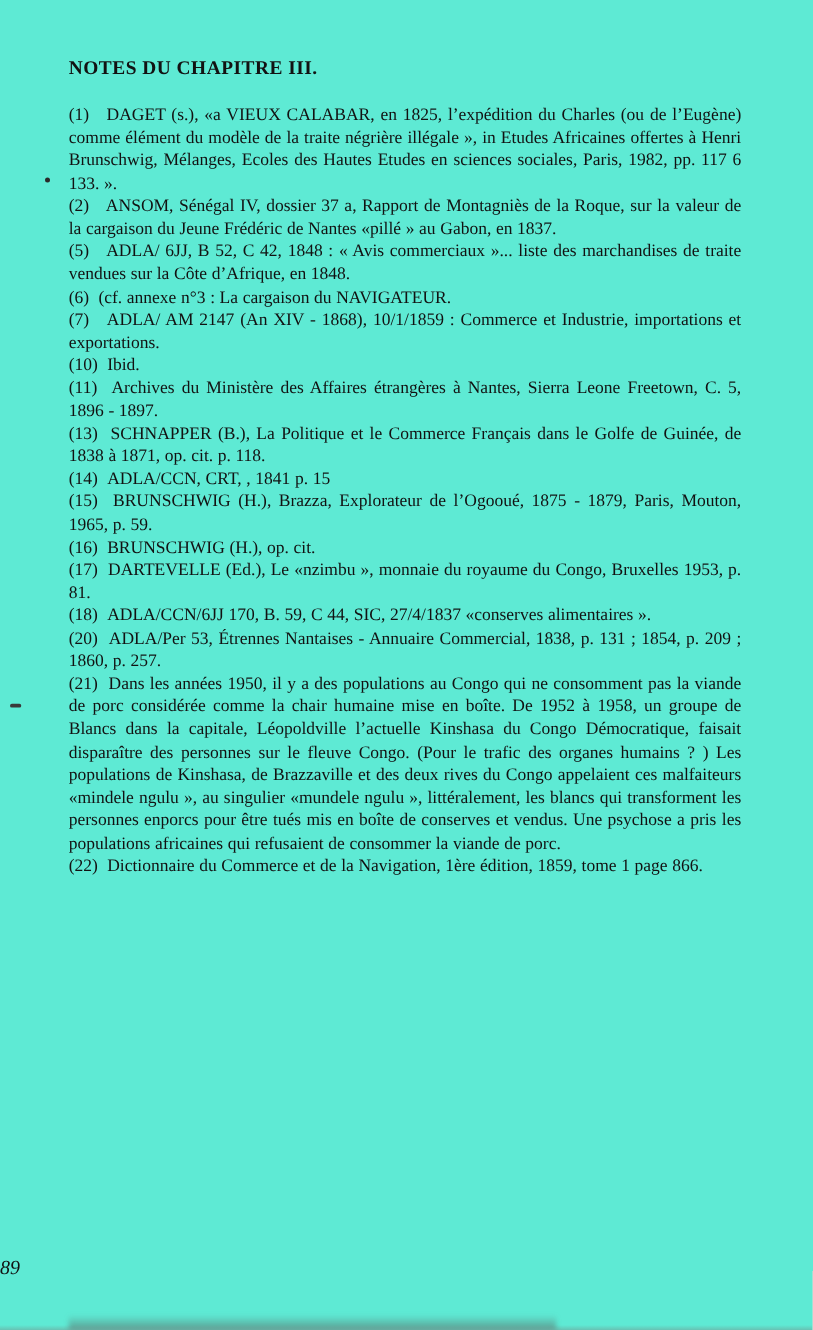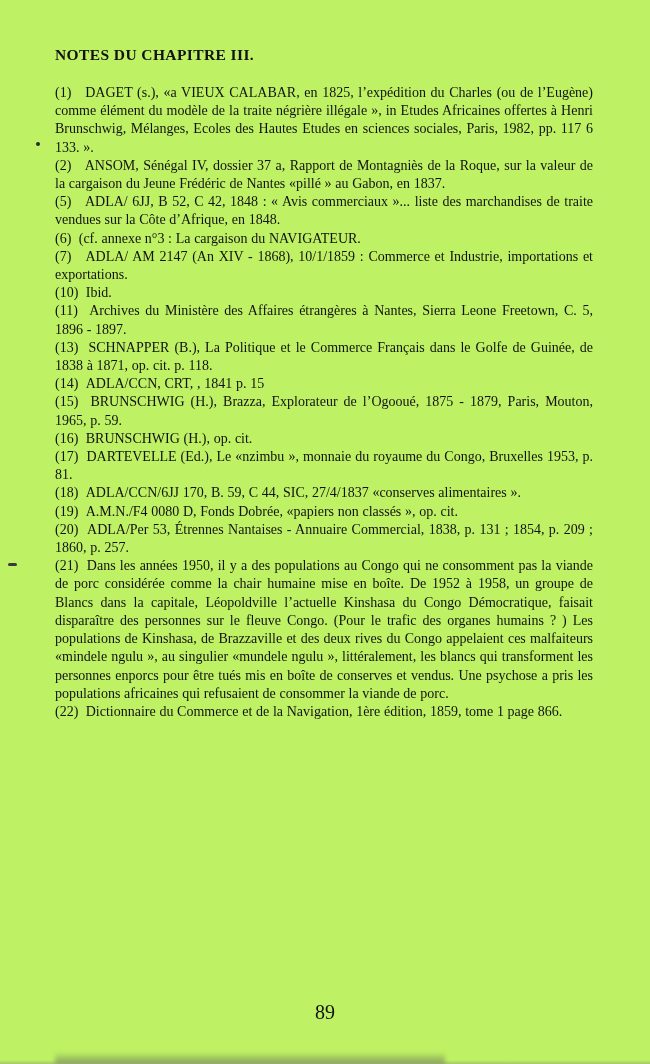--- a/index.html
+++ b/index.html
@@ -4,21 +4,21 @@
 <style>
   * { margin: 0; padding: 0; box-sizing: border-box; }
   html, body { background: #d9d9d6; }
   body { font-family: "Liberation Serif", serif; }
 
   .page {
     position: relative;
     width: 650px;
     height: 1064px;
     margin: 0 auto;
-    background: #bef264;
+    background: #5eead4;
     color: #121212;
     overflow: hidden;
   }
 
   .content {
     padding: 46px 57px 0 55px;
   }
 
   .doc-title {
     font-weight: bold;
@@ -32,22 +32,22 @@
     line-height: 18.2px;
     text-align: justify;
     word-spacing: 0.2px;
   }
 
   .page-number {
     position: absolute;
     bottom: 40px;
     left: 0;
     width: 100%;
-    text-align: center;
-    font-size: 20px;
+    font-size: 16px;
+    font-style: italic;
   }
 
   
   .scan-smudge-bottom {
     position: absolute;
     left: 55px;
     bottom: 0;
     width: 390px;
     height: 12px;
     background: linear-gradient(to bottom, rgba(90,90,88,0) 0%, rgba(90,90,88,0.55) 100%);
@@ -93,21 +93,20 @@
         <p class="note">(6)&nbsp;&nbsp;(cf. annexe n°3 : La cargaison du NAVIGATEUR.</p>
         <p class="note">(7)&nbsp;&nbsp;&nbsp;ADLA/ AM 2147 (An XIV - 1868), 10/1/1859 : Commerce et Industrie, importations et exportations.</p>
         <p class="note">(10)&nbsp;&nbsp;Ibid.</p>
         <p class="note">(11)&nbsp;&nbsp;Archives du Ministère des Affaires étrangères à Nantes, Sierra Leone Freetown, C. 5, 1896 - 1897.</p>
         <p class="note">(13)&nbsp;&nbsp;SCHNAPPER (B.), La Politique et le Commerce Français dans le Golfe de Guinée, de 1838 à 1871, op. cit. p. 118.</p>
         <p class="note">(14)&nbsp;&nbsp;ADLA/CCN, CRT, , 1841 p. 15</p>
         <p class="note">(15)&nbsp;&nbsp;BRUNSCHWIG (H.), Brazza, Explorateur de l’Ogooué, 1875 - 1879, Paris, Mouton, 1965, p. 59.</p>
         <p class="note">(16)&nbsp;&nbsp;BRUNSCHWIG (H.), op. cit.</p>
         <p class="note">(17)&nbsp;&nbsp;DARTEVELLE (Ed.), Le «nzimbu », monnaie du royaume du Congo, Bruxelles 1953, p. 81.</p>
         <p class="note">(18)&nbsp;&nbsp;ADLA/CCN/6JJ 170, B. 59, C 44, SIC, 27/4/1837 «conserves alimentaires ».</p>
-        <p class="note">(19)&nbsp;&nbsp;A.M.N./F4 0080 D, Fonds Dobrée, «papiers non classés », op. cit.</p>
         <p class="note">(20)&nbsp;&nbsp;ADLA/Per 53, Étrennes Nantaises - Annuaire Commercial, 1838, p. 131 ; 1854, p. 209 ; 1860, p. 257.</p>
         <p class="note">(21)&nbsp;&nbsp;Dans les années 1950, il y a des populations au Congo qui ne consomment pas la viande de porc considérée comme la chair humaine mise en boîte. De 1952 à 1958, un groupe de Blancs dans la capitale, Léopoldville l’actuelle Kinshasa du Congo Démocratique, faisait disparaître des personnes sur le fleuve Congo. (Pour le trafic des organes humains ? ) Les populations de Kinshasa, de Brazzaville et des deux rives du Congo appelaient ces malfaiteurs «mindele ngulu », au singulier «mundele ngulu », littéralement, les blancs qui transforment les personnes enporcs pour être tués mis en boîte de conserves et vendus. Une psychose a pris les populations africaines qui refusaient de consommer la viande de porc.</p>
         <p class="note">(22)&nbsp;&nbsp;Dictionnaire du Commerce et de la Navigation, 1ère édition, 1859, tome 1 page 866.</p>
       </div>
   </div>
 
   <div class="page-number">89</div>
 
   <div class="scan-speck-1"></div>
   <div class="scan-speck-2"></div>

